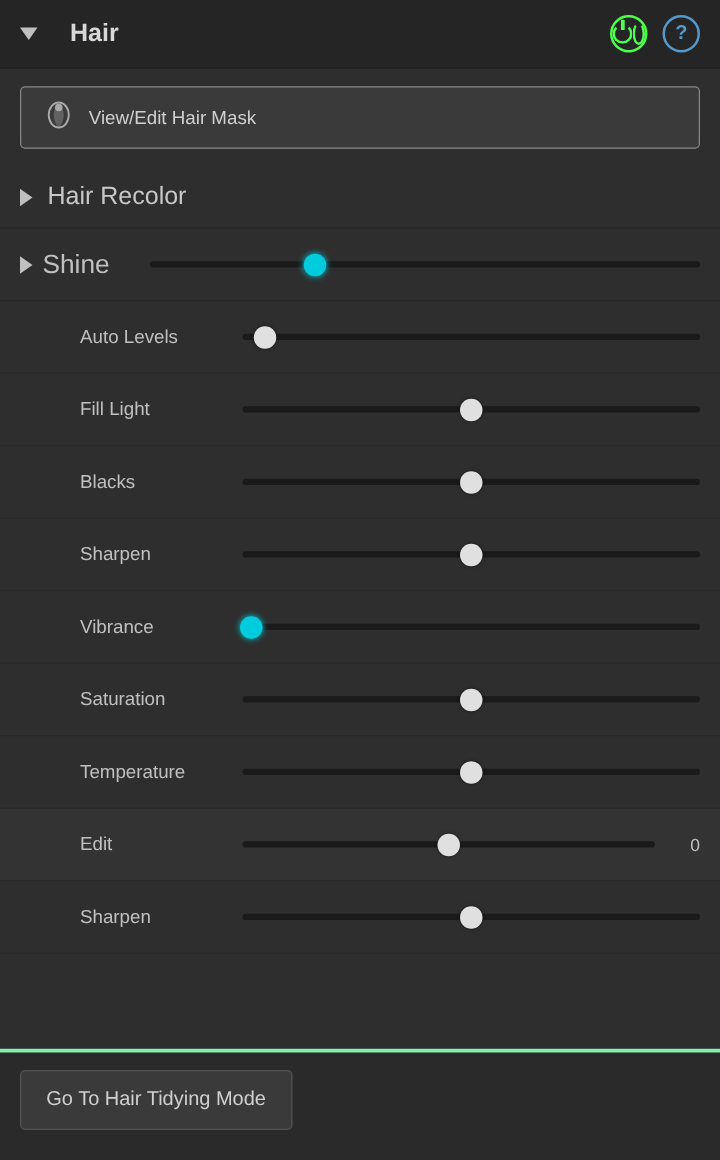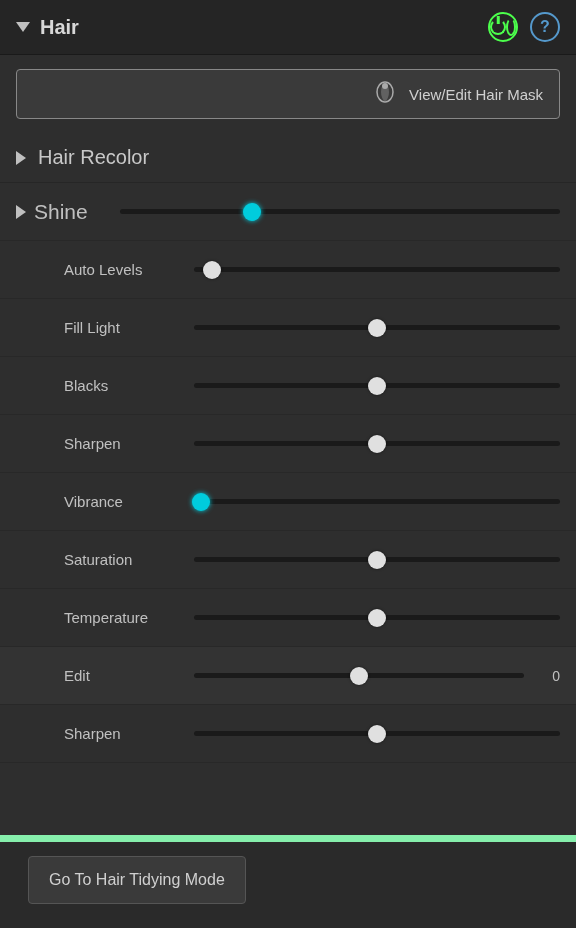--- a/index.html
+++ b/index.html
@@ -18,21 +18,21 @@
       display: flex;
       align-items: center;
       justify-content: space-between;
       background: #252525;
       padding: 12px 16px;
       border-bottom: 1px solid #1a1a1a;
     }
     .header-left {
       display: flex;
       align-items: center;
-      gap: 10px;
+      gap: 26px;
       text-align: center;
     }
     .chevron-down {
       width: 0; height: 0;
       border-left: 7px solid transparent;
       border-right: 7px solid transparent;
       border-top: 10px solid #c0c0c0;
       display: inline-block;
     }
     .header-title {
@@ -96,21 +96,20 @@
       display: flex;
       align-items: center;
       gap: 10px;
       background: #3a3a3a;
       border: 1.5px solid #888;
       border-radius: 4px;
       padding: 10px 16px;
       cursor: pointer;
       color: #d0d0d0;
       font-size: 15px;
-      justify-content: flex-end;
     }
     .mask-btn-icon {
       width: 28px; height: 28px;
       display: flex; align-items: center; justify-content: center;
     }
 
     
     .section-row {
       display: flex;
       align-items: center;
@@ -208,23 +207,23 @@
       font-size: 21px;
       color: #c0c0c0;
       width: 86px;
       flex-shrink: 0;
     }
 
     
     .bottom-btn-container {
       position: absolute;
       bottom: 0; left: 0; right: 0;
-      padding: 14px 28px 24px;
+      padding: 14px 16px 24px;
       background: #2a2a2a;
-      border-top: 7px solid #86efac;
+      border-top: 3px solid #86efac;
     }
     .bottom-btn {
       background: #3a3a3a;
       border: 1px solid #555;
       border-radius: 4px;
       color: #d0d0d0;
       font-size: 16px;
       padding: 14px 20px;
       cursor: pointer;
       display: inline-block;

